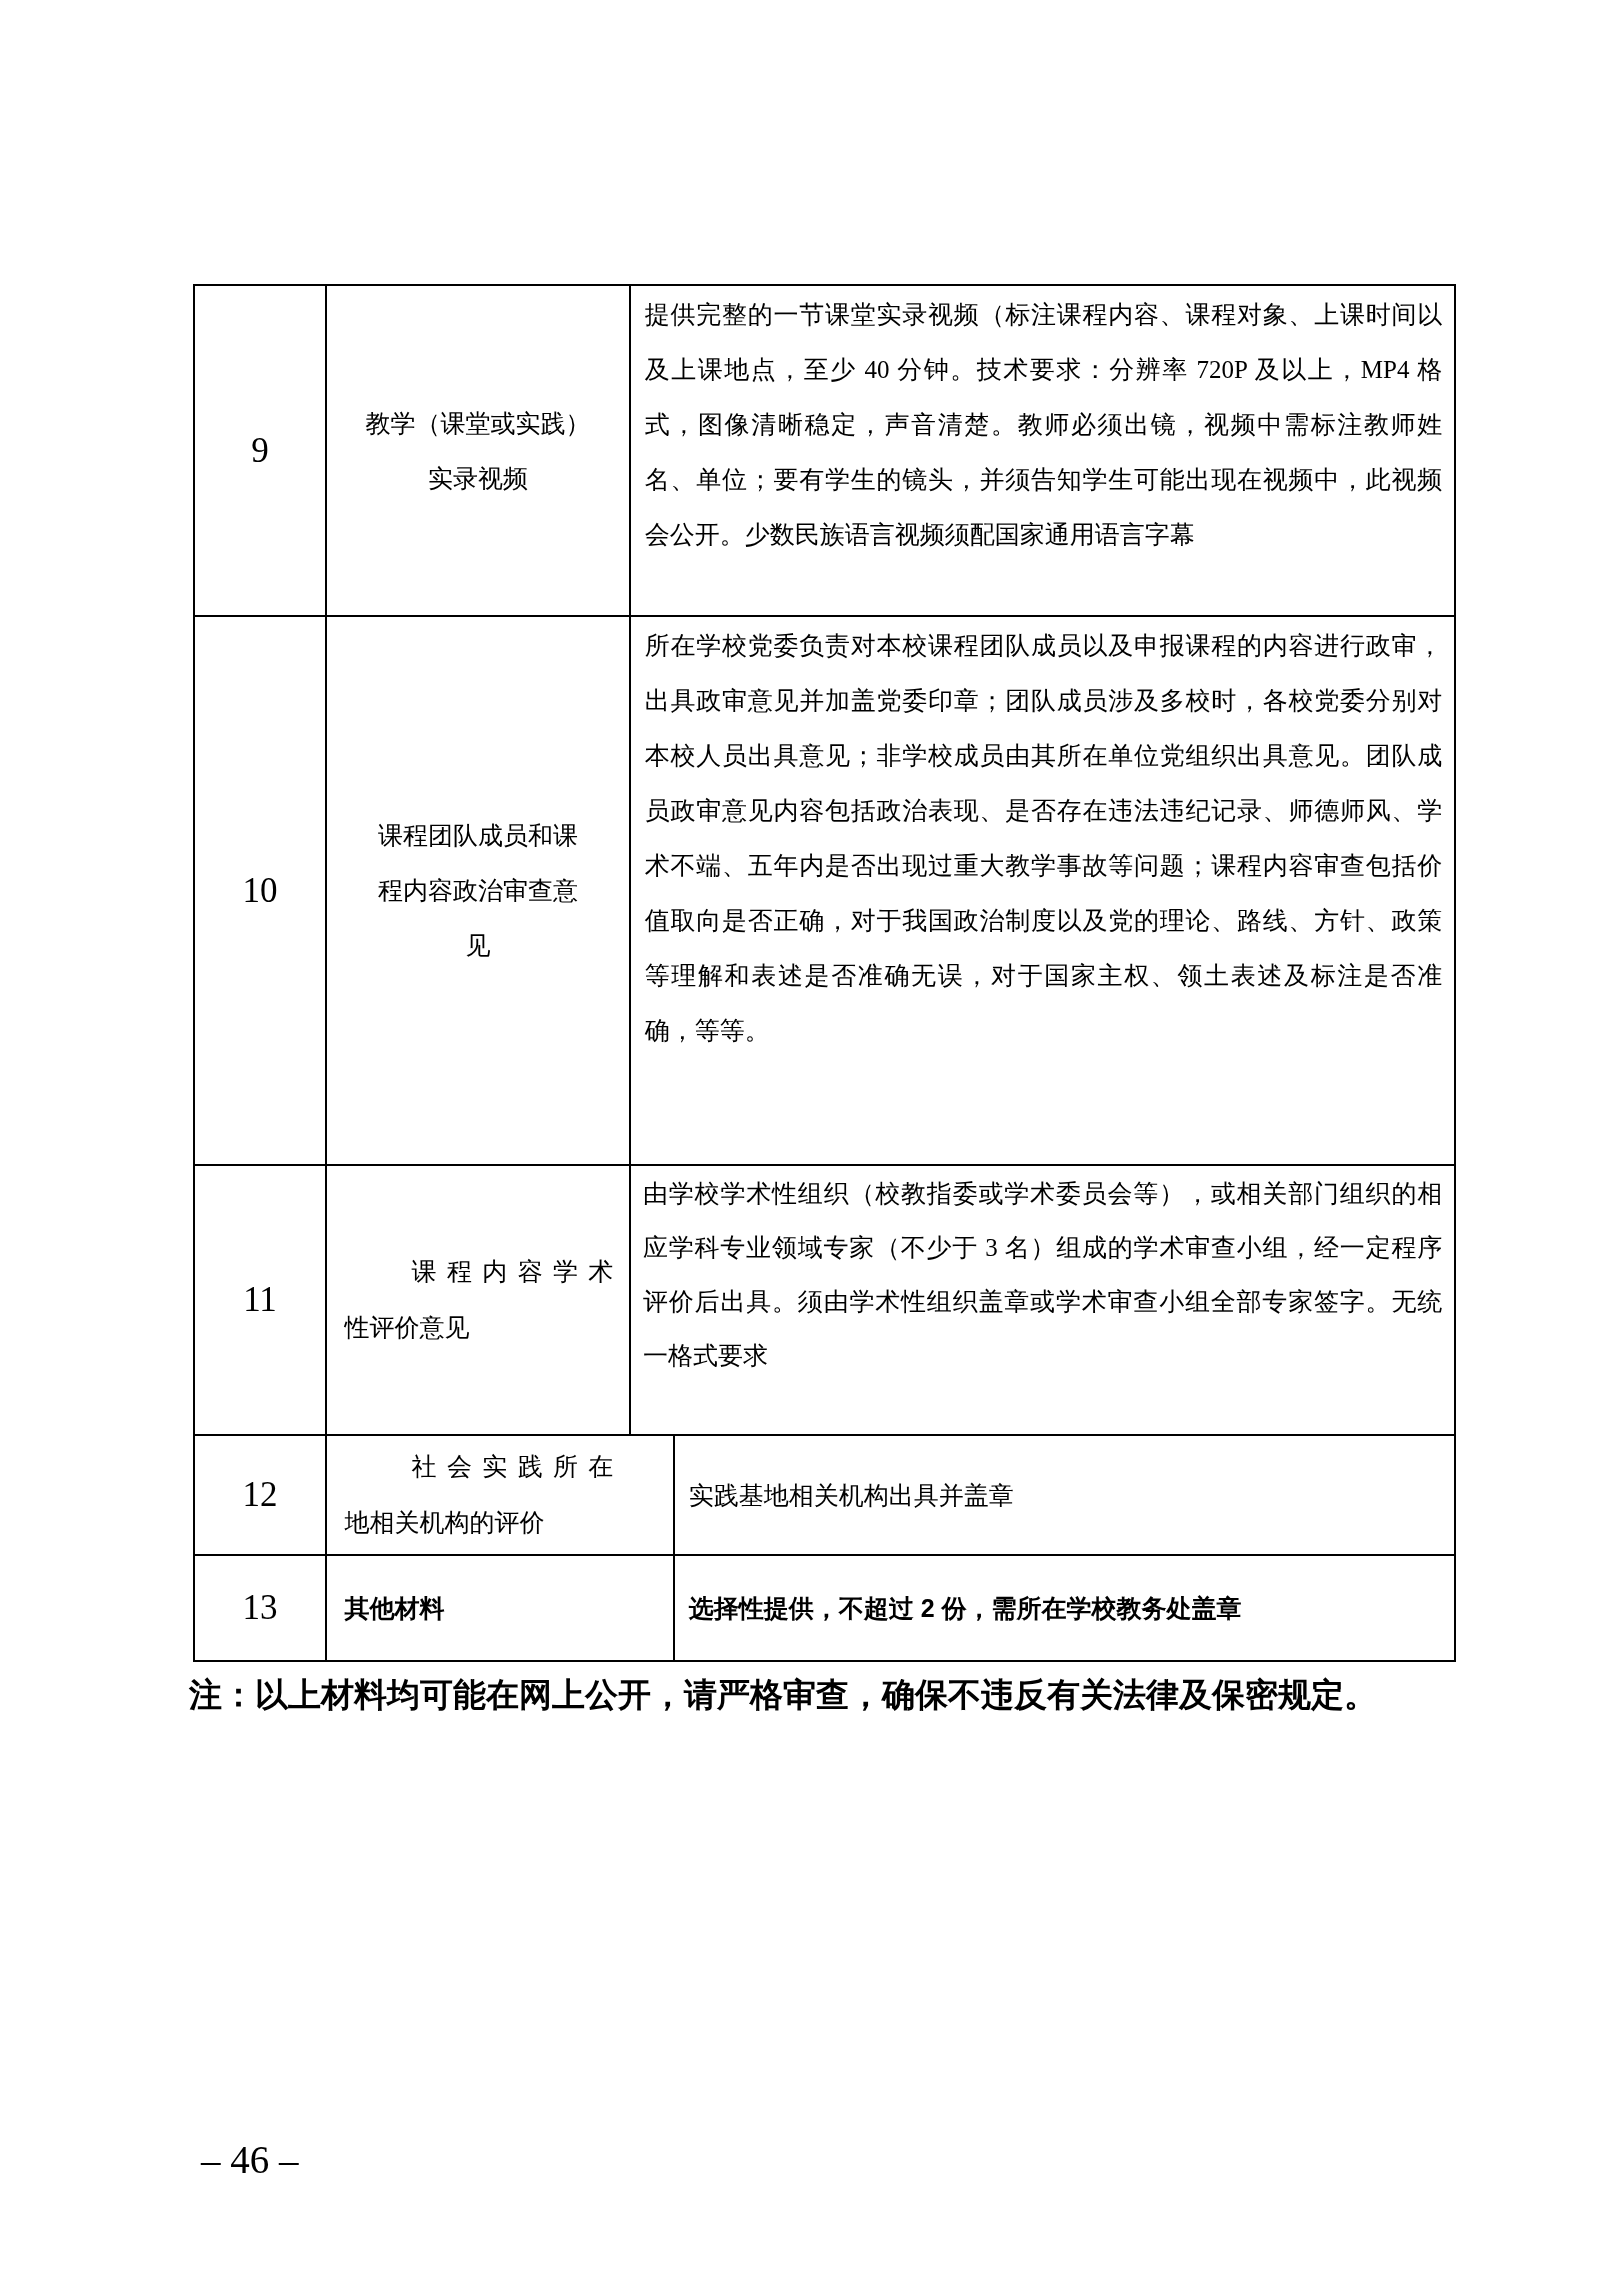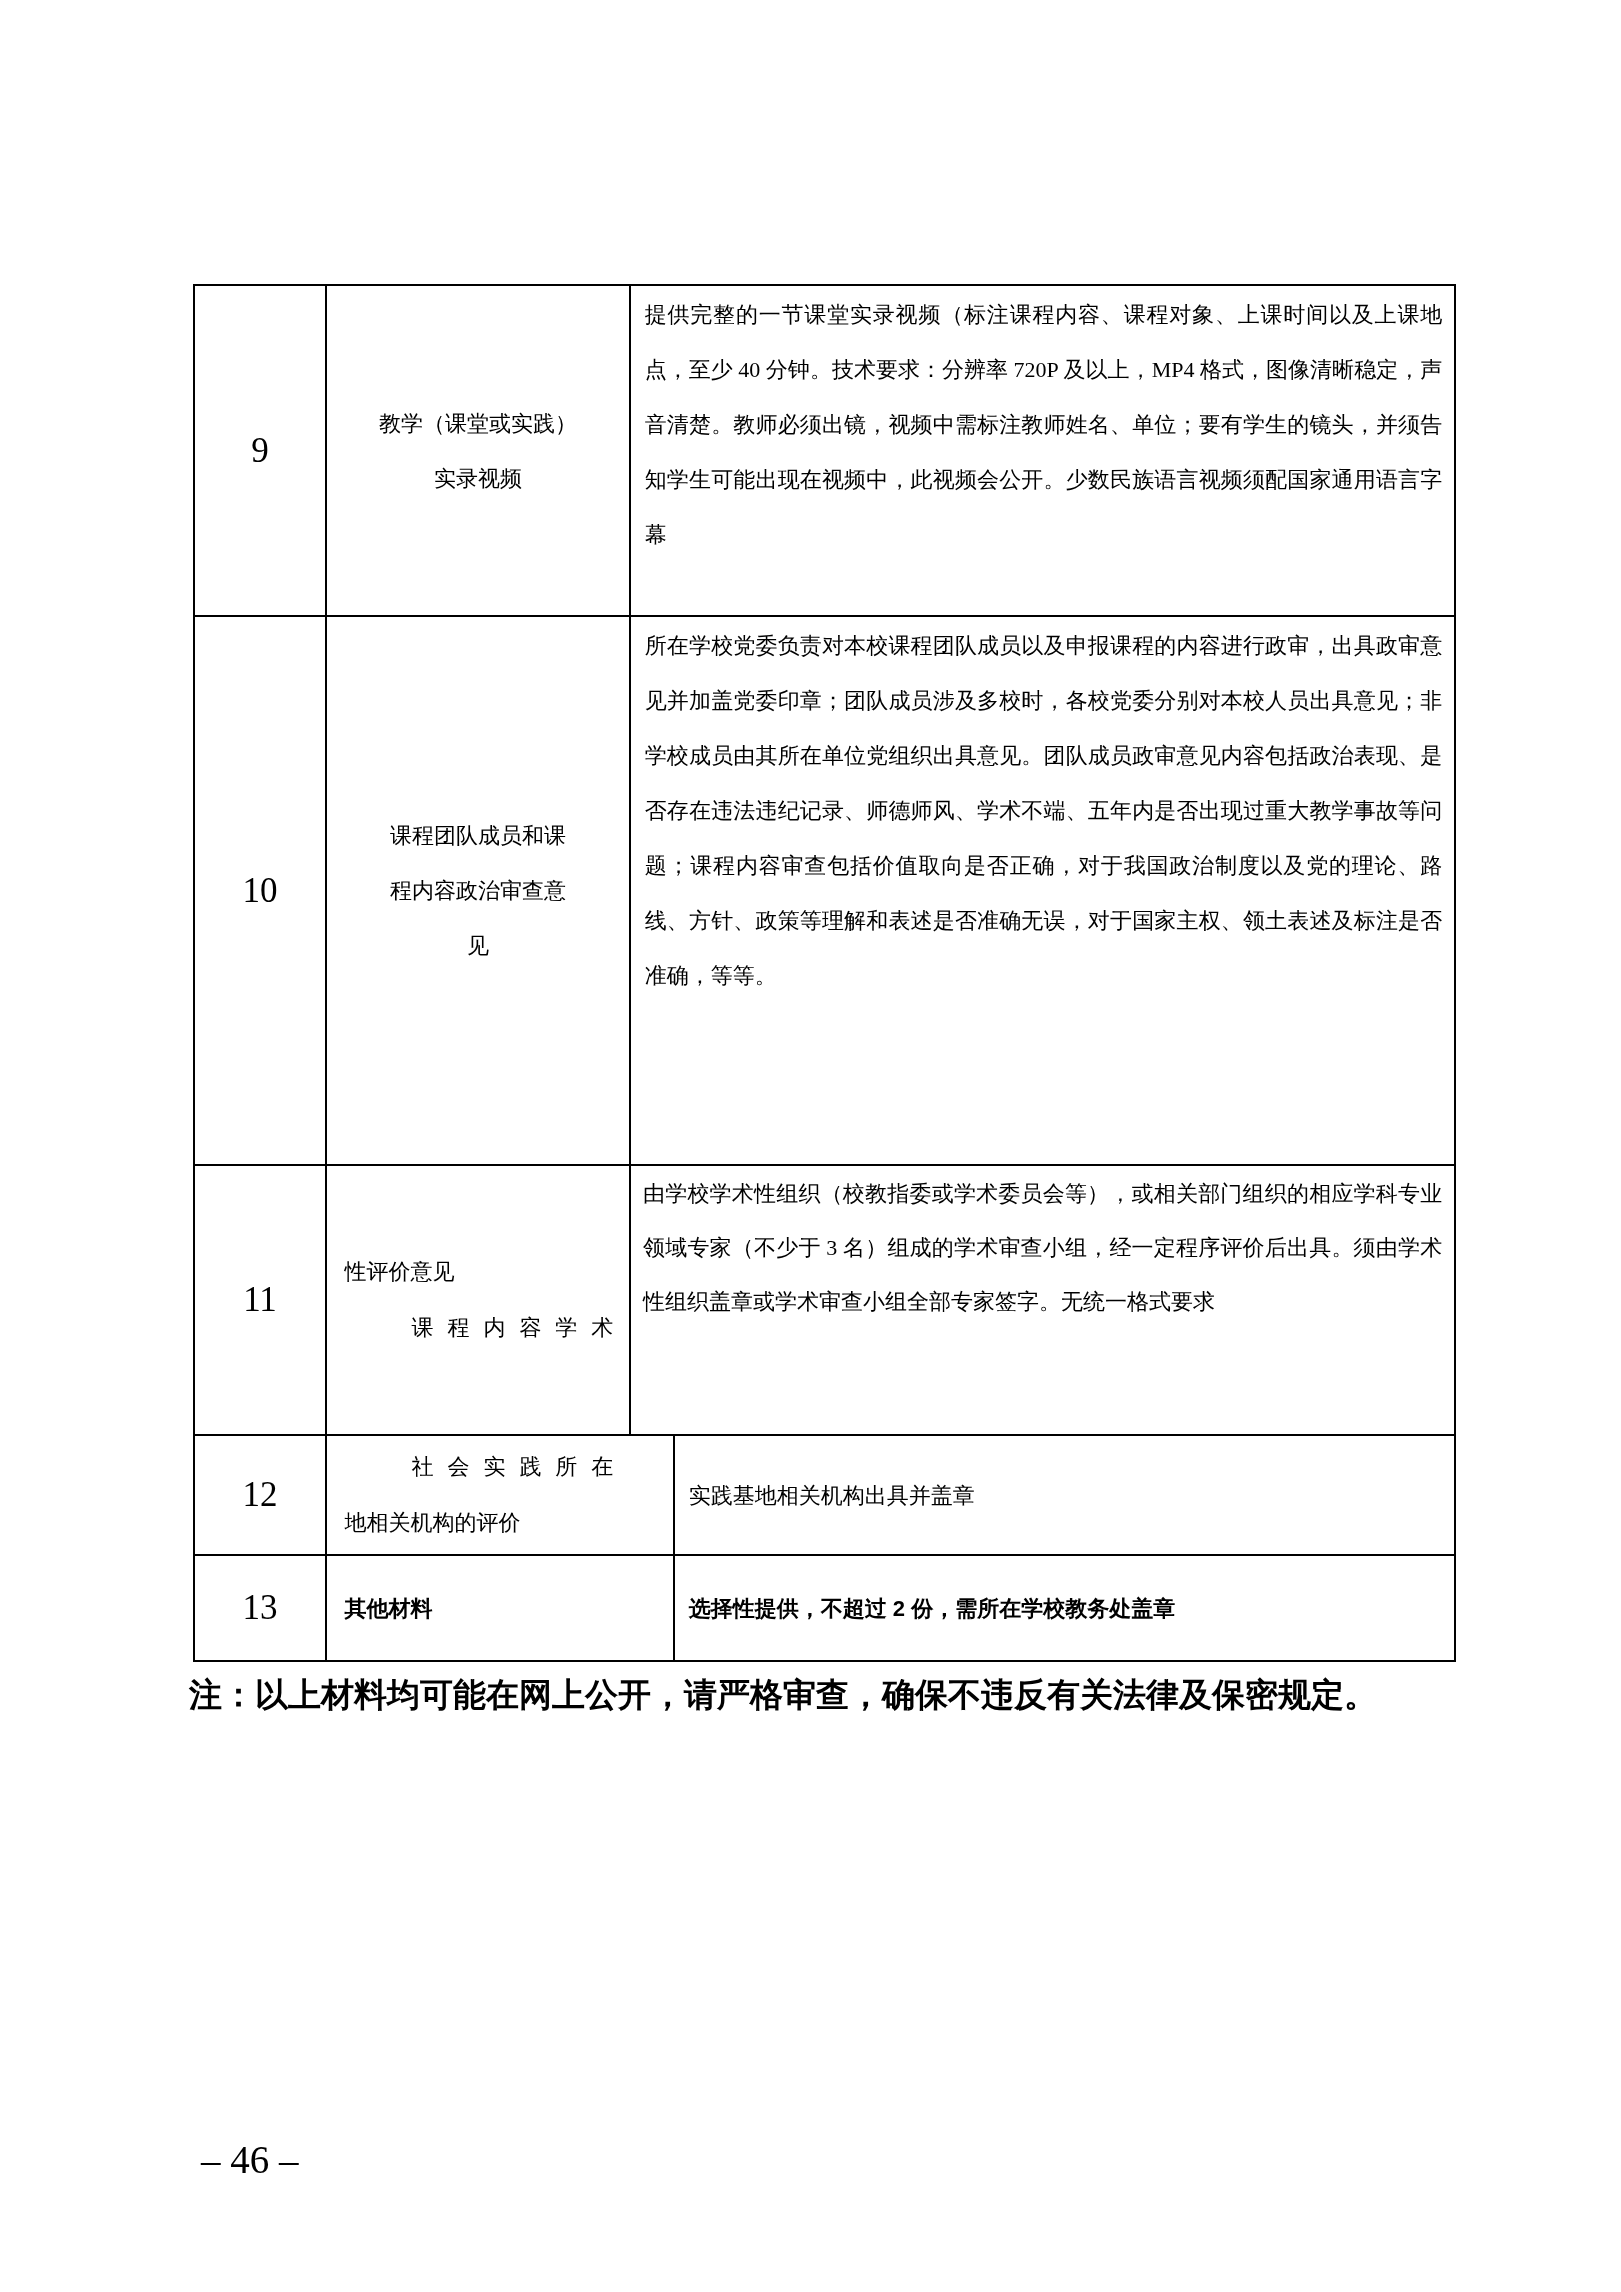--- a/index.html
+++ b/index.html
@@ -27,21 +27,21 @@
   }
   .t-row {
     display: flex;
     box-sizing: border-box;
     border-top: 2px solid #000;
   }
   .t-row:first-child { border-top: none; }
 
   .cell {
     box-sizing: border-box;
-    font-size: 22px;
+    font-size: 25px;
   }
   .cell-num {
     width: 130px;
     flex: 0 0 130px;
     display: flex;
     align-items: center;
     justify-content: center;
     font-size: 35px;
   }
   .cell-label {
@@ -133,22 +133,22 @@
         <div class="lbl-line">课程团队成员和课</div>
         <div class="lbl-line">程内容政治审查意</div>
         <div class="lbl-line">见</div>
       </div>
       <div class="cell cell-content">所在学校党委负责对本校课程团队成员以及申报课程的内容进行政审，出具政审意见并加盖党委印章；团队成员涉及多校时，各校党委分别对本校人员出具意见；非学校成员由其所在单位党组织出具意见。团队成员政审意见内容包括政治表现、是否存在违法违纪记录、师德师风、学术不端、五年内是否出现过重大教学事故等问题；课程内容审查包括价值取向是否正确，对于我国政治制度以及党的理论、路线、方针、政策等理解和表述是否准确无误，对于国家主权、领土表述及标注是否准确，等等。</div>
     </div>
 
     <div class="t-row row-11" style="height:270px">
       <div class="cell cell-num">11</div>
       <div class="cell cell-label label-indent">
+        <div class="lbl-line lbl-first">课程内容学术</div>
         <div class="lbl-line lbl-rest">性评价意见</div>
-        <div class="lbl-line lbl-first">课程内容学术</div>
       </div>
       <div class="cell cell-content">由学校学术性组织（校教指委或学术委员会等），或相关部门组织的相应学科专业领域专家（不少于 3 名）组成的学术审查小组，经一定程序评价后出具。须由学术性组织盖章或学术审查小组全部专家签字。无统一格式要求</div>
     </div>
 
     <div class="t-row" style="height:120px">
       <div class="cell cell-num">12</div>
       <div class="cell cell-label label-indent">
         <div class="lbl-line lbl-first">社会实践所在</div>
         <div class="lbl-line lbl-rest">地相关机构的评价</div>
       </div>

